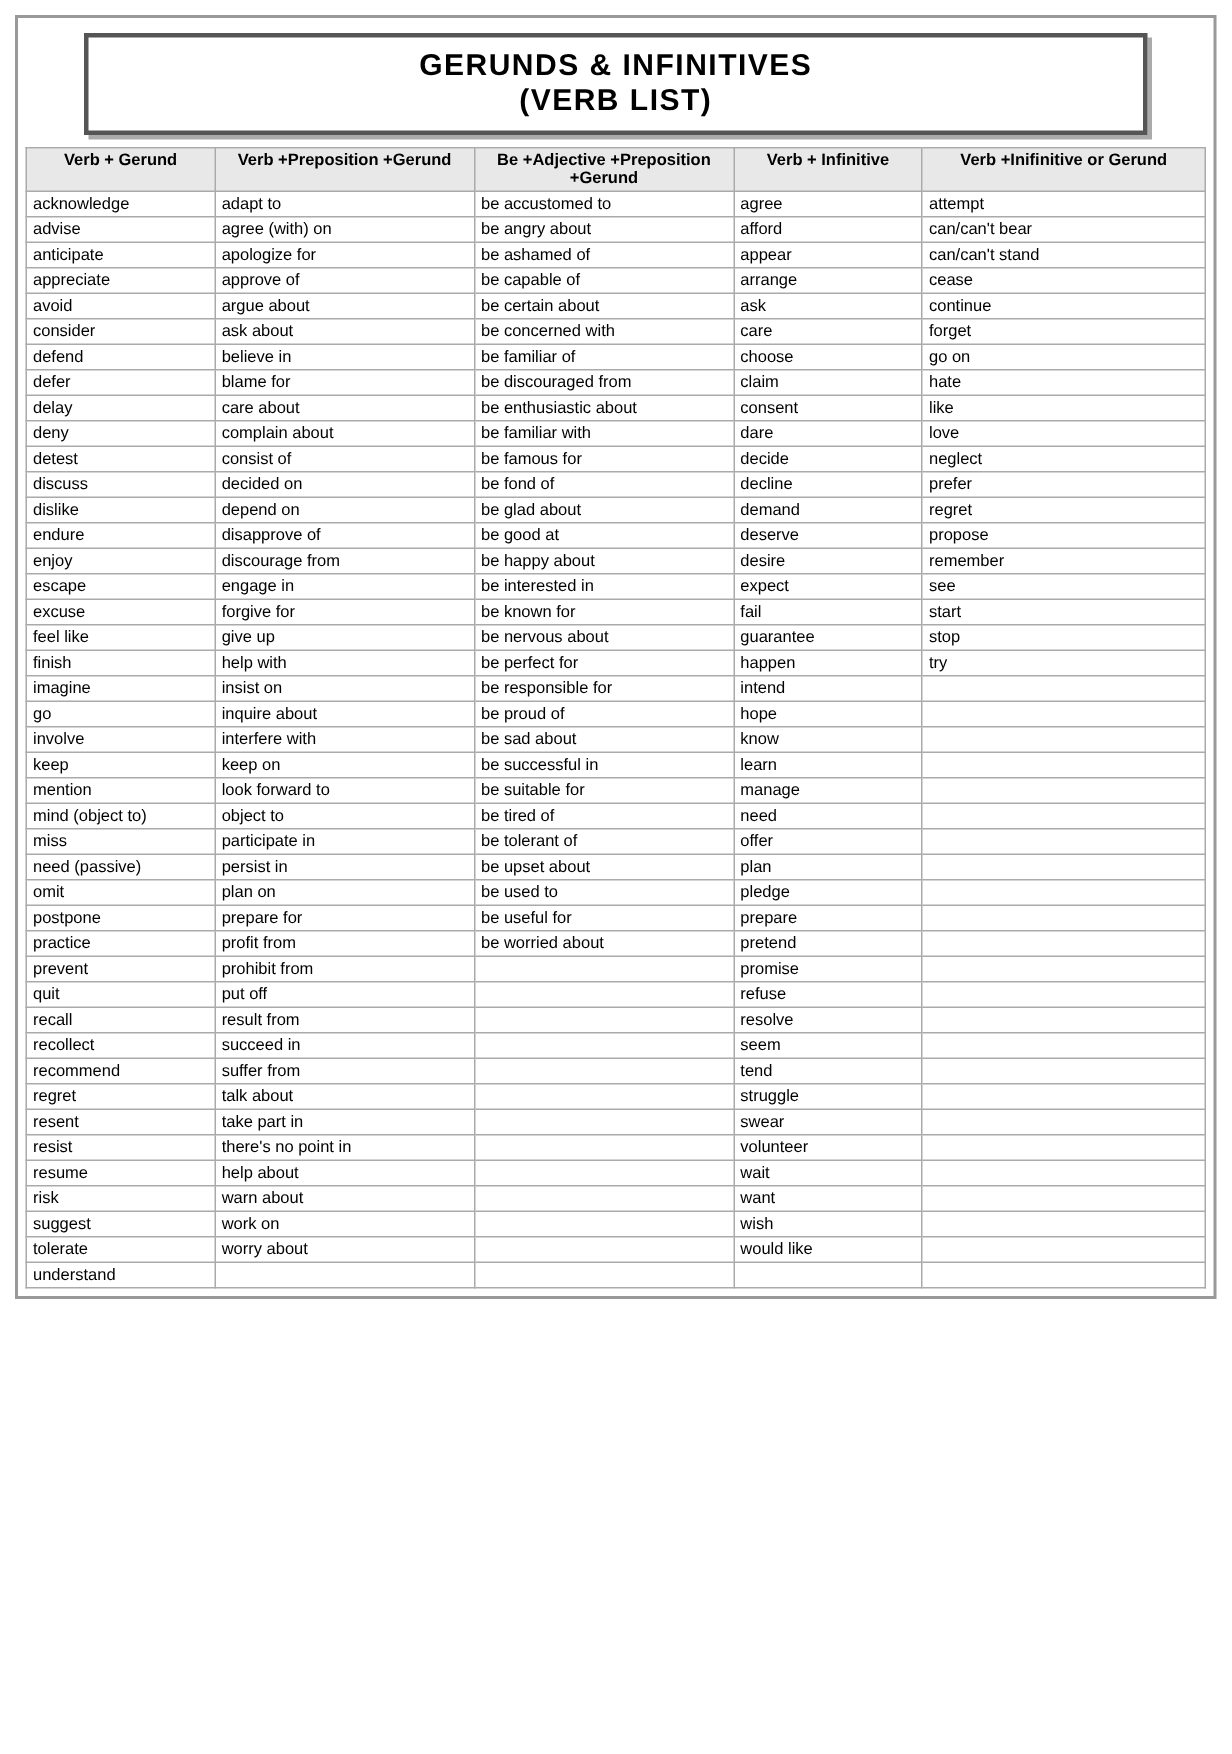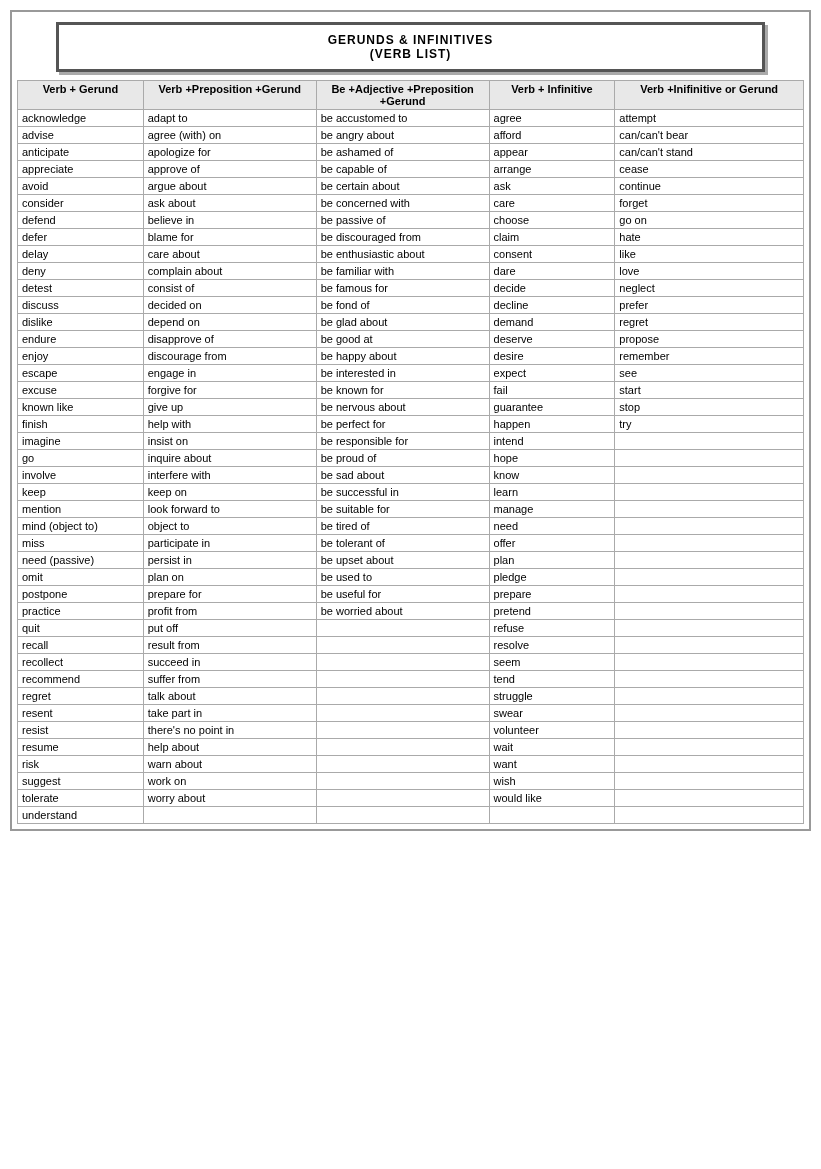--- a/index.html
+++ b/index.html
@@ -19,21 +19,21 @@
     .title-box {
       border: 3px solid #555;
       text-align: center;
       padding: 8px 10px;
       margin: 5px auto 8px auto;
       width: 90%;
       background: #fff;
       box-shadow: 3px 3px 0 #aaa;
     }
     .title-box h1 {
-      font-size: 12px;
+      font-size: 20px;
       font-weight: bold;
       letter-spacing: 1px;
     }
     table {
       width: 100%;
       border-collapse: collapse;
       font-size: 11px;
       border-radius: 30px;
     }
     th, td {
@@ -114,21 +114,21 @@
         <tr>
           <td>consider</td>
           <td>ask about</td>
           <td>be concerned with</td>
           <td>care</td>
           <td>forget</td>
         </tr>
         <tr>
           <td>defend</td>
           <td>believe in</td>
-          <td>be passive of</td>
+          <td>be familiar of</td>
           <td>choose</td>
           <td>go on</td>
         </tr>
         <tr>
           <td>defer</td>
           <td>blame for</td>
           <td>be discouraged from</td>
           <td>claim</td>
           <td>hate</td>
         </tr>
@@ -189,21 +189,21 @@
           <td>see</td>
         </tr>
         <tr>
           <td>excuse</td>
           <td>forgive for</td>
           <td>be known for</td>
           <td>fail</td>
           <td>start</td>
         </tr>
         <tr>
-          <td>known like</td>
+          <td>feel like</td>
           <td>give up</td>
           <td>be nervous about</td>
           <td>guarantee</td>
           <td>stop</td>
         </tr>
         <tr>
           <td>finish</td>
           <td>help with</td>
           <td>be perfect for</td>
           <td>happen</td>
@@ -280,20 +280,27 @@
           <td></td>
         </tr>
         <tr>
           <td>practice</td>
           <td>profit from</td>
           <td>be worried about</td>
           <td>pretend</td>
           <td></td>
         </tr>
         <tr>
+          <td>prevent</td>
+          <td>prohibit from</td>
+          <td></td>
+          <td>promise</td>
+          <td></td>
+        </tr>
+        <tr>
           <td>quit</td>
           <td>put off</td>
           <td></td>
           <td>refuse</td>
           <td></td>
         </tr>
         <tr>
           <td>recall</td>
           <td>result from</td>
           <td></td>

